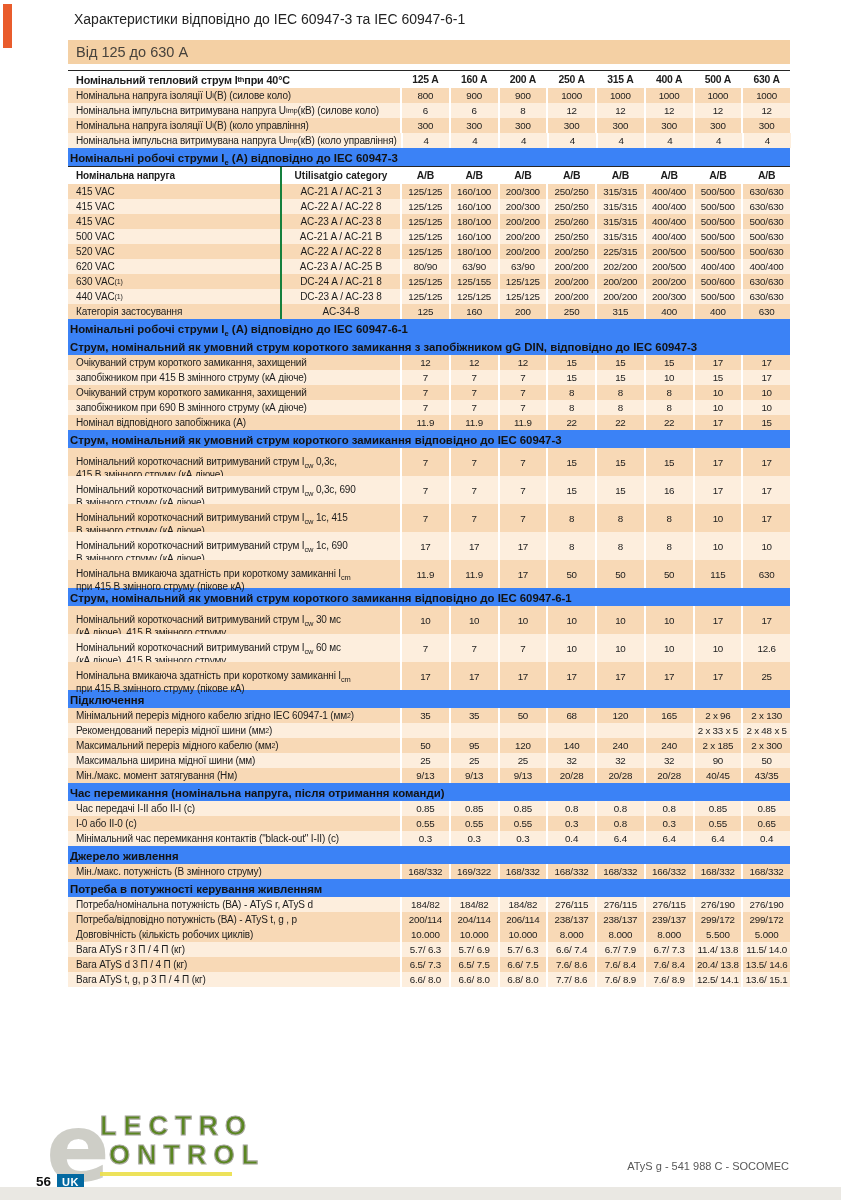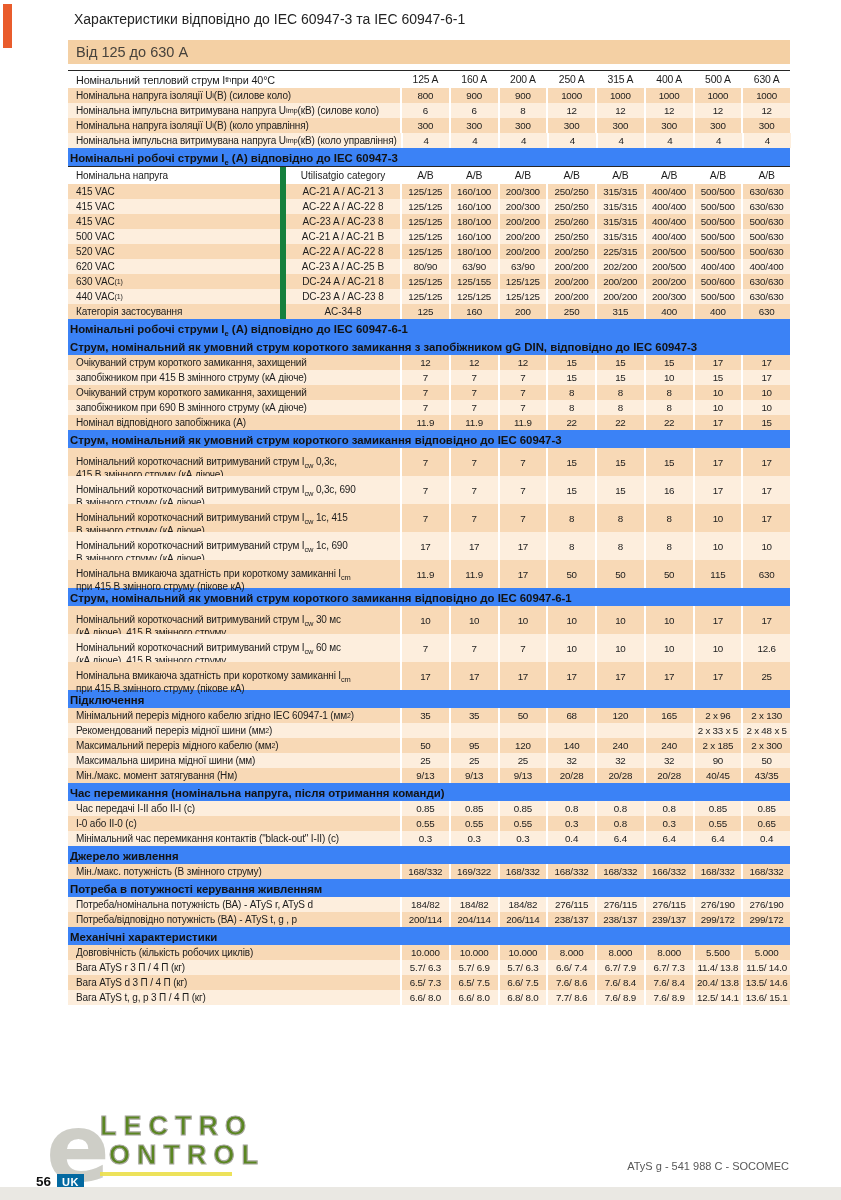--- a/index.html
+++ b/index.html
@@ -18,26 +18,26 @@
   .row{display:flex;width:722px}
   .r1{height:15px}
   .row2{height:28px}
   .head{height:17px;border-top:1.5px solid #262626;background:#fff}
   .lbl{flex:0 0 332px;box-sizing:border-box;padding-left:8px;padding-right:4px;
        font-size:10px;letter-spacing:-0.15px;color:#1c1c1c;white-space:nowrap;overflow:visible}
   .r1 .lbl,.head .lbl{display:flex;align-items:center}
   .row2 .lbl{display:block;line-height:12.5px;padding-top:8px;white-space:normal}
   .lbl2{flex:0 0 212px;box-sizing:border-box;padding-left:8px;font-size:10px;letter-spacing:-0.1px;
         color:#1c1c1c;display:flex;align-items:center;white-space:nowrap}
-  .cat{flex:0 0 120px;box-sizing:border-box;border-left:6px solid #15803d;font-size:10px;
+  .cat{flex:0 0 120px;box-sizing:border-box;border-left:2px solid #15803d;font-size:10px;
        color:#1c1c1c;display:flex;align-items:center;justify-content:center;white-space:nowrap}
   .c{flex:0 0 48.75px;box-sizing:border-box;border-left:2px solid #fff;
      display:flex;align-items:center;justify-content:center;text-align:center;
      font-size:9.8px;letter-spacing:-0.2px;color:#1c1c1c;white-space:nowrap}
-  .b{font-weight:normal}
+  .b{font-weight:bold}
   .head .lbl{font-size:10.8px}
   .head .c{font-size:10.4px}
   .dk .lbl,.dk .lbl2,.dk .cat,.dk .c{background:#f8d9b6}
   .lt .lbl,.lt .lbl2,.lt .cat,.lt .c{background:#fdeedd}
   .sec{font-weight:bold;font-size:11.4px;color:#121212;padding:4px 0 2px 2px;background:#3b82f6;white-space:nowrap}
   sub{font-size:7.5px;line-height:0}
   sup{font-size:7px;line-height:0}
   .footnote{margin:8px 0 0 2px;font-size:9.3px;color:#2a2a2a;white-space:nowrap}
   
   .logo-e{position:absolute;left:46px;top:1102px;font-size:94px;line-height:94px;font-weight:bold;
@@ -503,21 +503,20 @@
         <div class="lbl">Потреба/відповідно потужність (ВА) - ATyS t, g , p</div>
         <div class="c">200/114</div>
         <div class="c">204/114</div>
         <div class="c">206/114</div>
         <div class="c">238/137</div>
         <div class="c">238/137</div>
         <div class="c">239/137</div>
         <div class="c">299/172</div>
         <div class="c">299/172</div>
       </div>
-      <div class="sec">Механічні характеристики</div>
       <div class="row r1 dk">
         <div class="lbl">Довговічність (кількість робочих циклів)</div>
         <div class="c">10.000</div>
         <div class="c">10.000</div>
         <div class="c">10.000</div>
         <div class="c">8.000</div>
         <div class="c">8.000</div>
         <div class="c">8.000</div>
         <div class="c">5.500</div>
         <div class="c">5.000</div>

